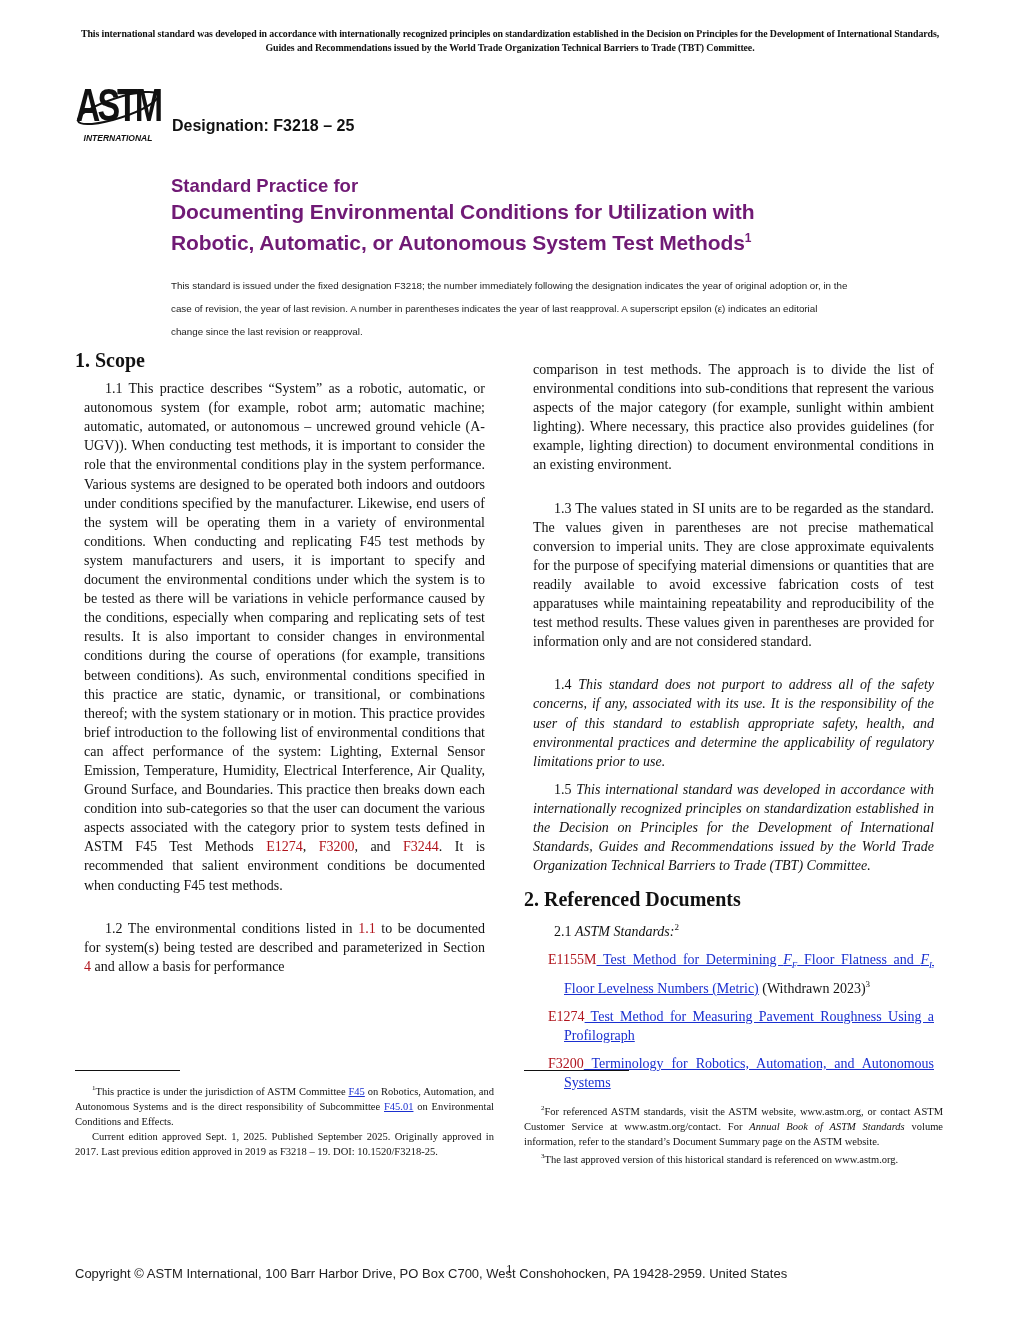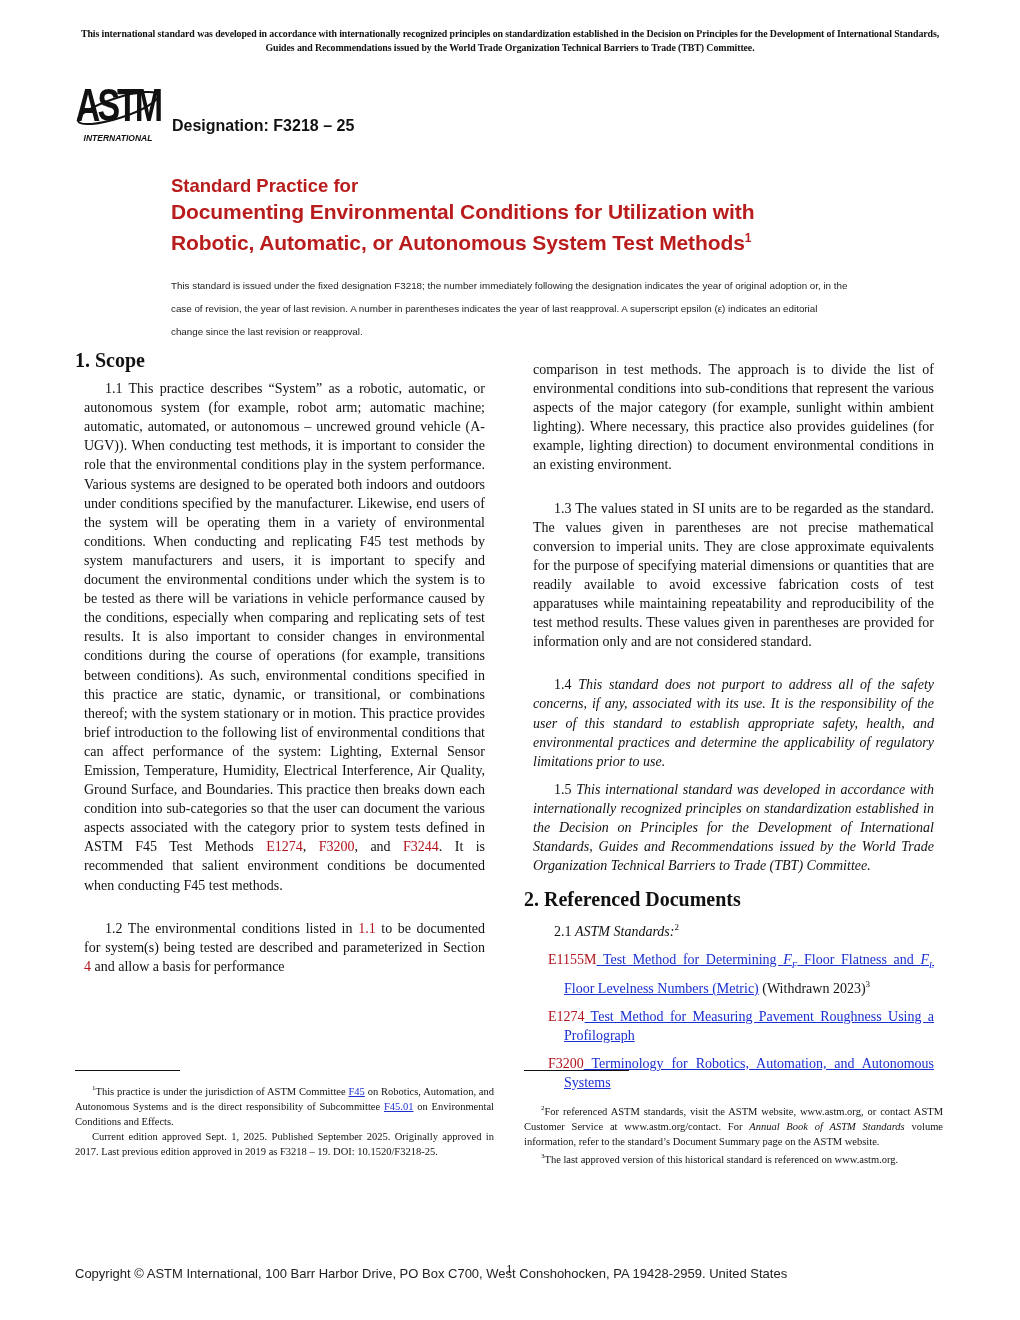--- a/index.html
+++ b/index.html
@@ -1,20 +1,20 @@
 <!DOCTYPE html>
 <html><head>
 <meta charset="utf-8">
 <style>
   html, body { margin:0; padding:0; background:#ffffff; }
   body { width:1020px; height:1320px; position:relative; overflow:hidden; color:#111; }
   .top-notice { position:absolute; left:60px; top:27px; width:900px; text-align:center; font-family:"Liberation Serif", serif; font-size:10.3px; line-height:14px; color:#111; font-weight:bold; letter-spacing:-0.1px; transform:scaleX(0.96); transform-origin:center top; }
   .logo { position:absolute; left:74px; top:78px; width:88px; height:66px; }
   .designation { position:absolute; left:172px; top:117px; font-family:"Liberation Sans", sans-serif; font-weight:bold; font-size:16px; color:#111; }
-  .title-block { position:absolute; left:171px; top:174px; font-family:"Liberation Sans", sans-serif; font-weight:bold; color:#b91c1c; }
+  .title-block { position:absolute; left:171px; top:174px; font-family:"Liberation Sans", sans-serif; font-weight:bold; color:#701a75; }
   .title-block .pre { font-size:18.5px; line-height:24px; }
   .title-block .main { font-size:21px; line-height:27px; letter-spacing:-0.1px; }
   .title-block sup { font-size:12px; }
   .issue-note { position:absolute; left:171px; top:274px; width:680px; font-family:"Liberation Sans", sans-serif; font-size:9.8px; line-height:23px; color:#222; }
   .col { position:absolute; font-family:"Liberation Serif", serif; font-size:14px; line-height:19.1px; color:#111; text-align:justify; }
   .col-left { left:75px; top:351px; width:419px; }
   .col-right { left:524px; top:351px; width:419px; }
   .col p { margin:9px; }
   .indent { text-indent:21px; }
   .sec-head { font-weight:bold; font-size:20px; margin:0 0 6px 0 !important; }

